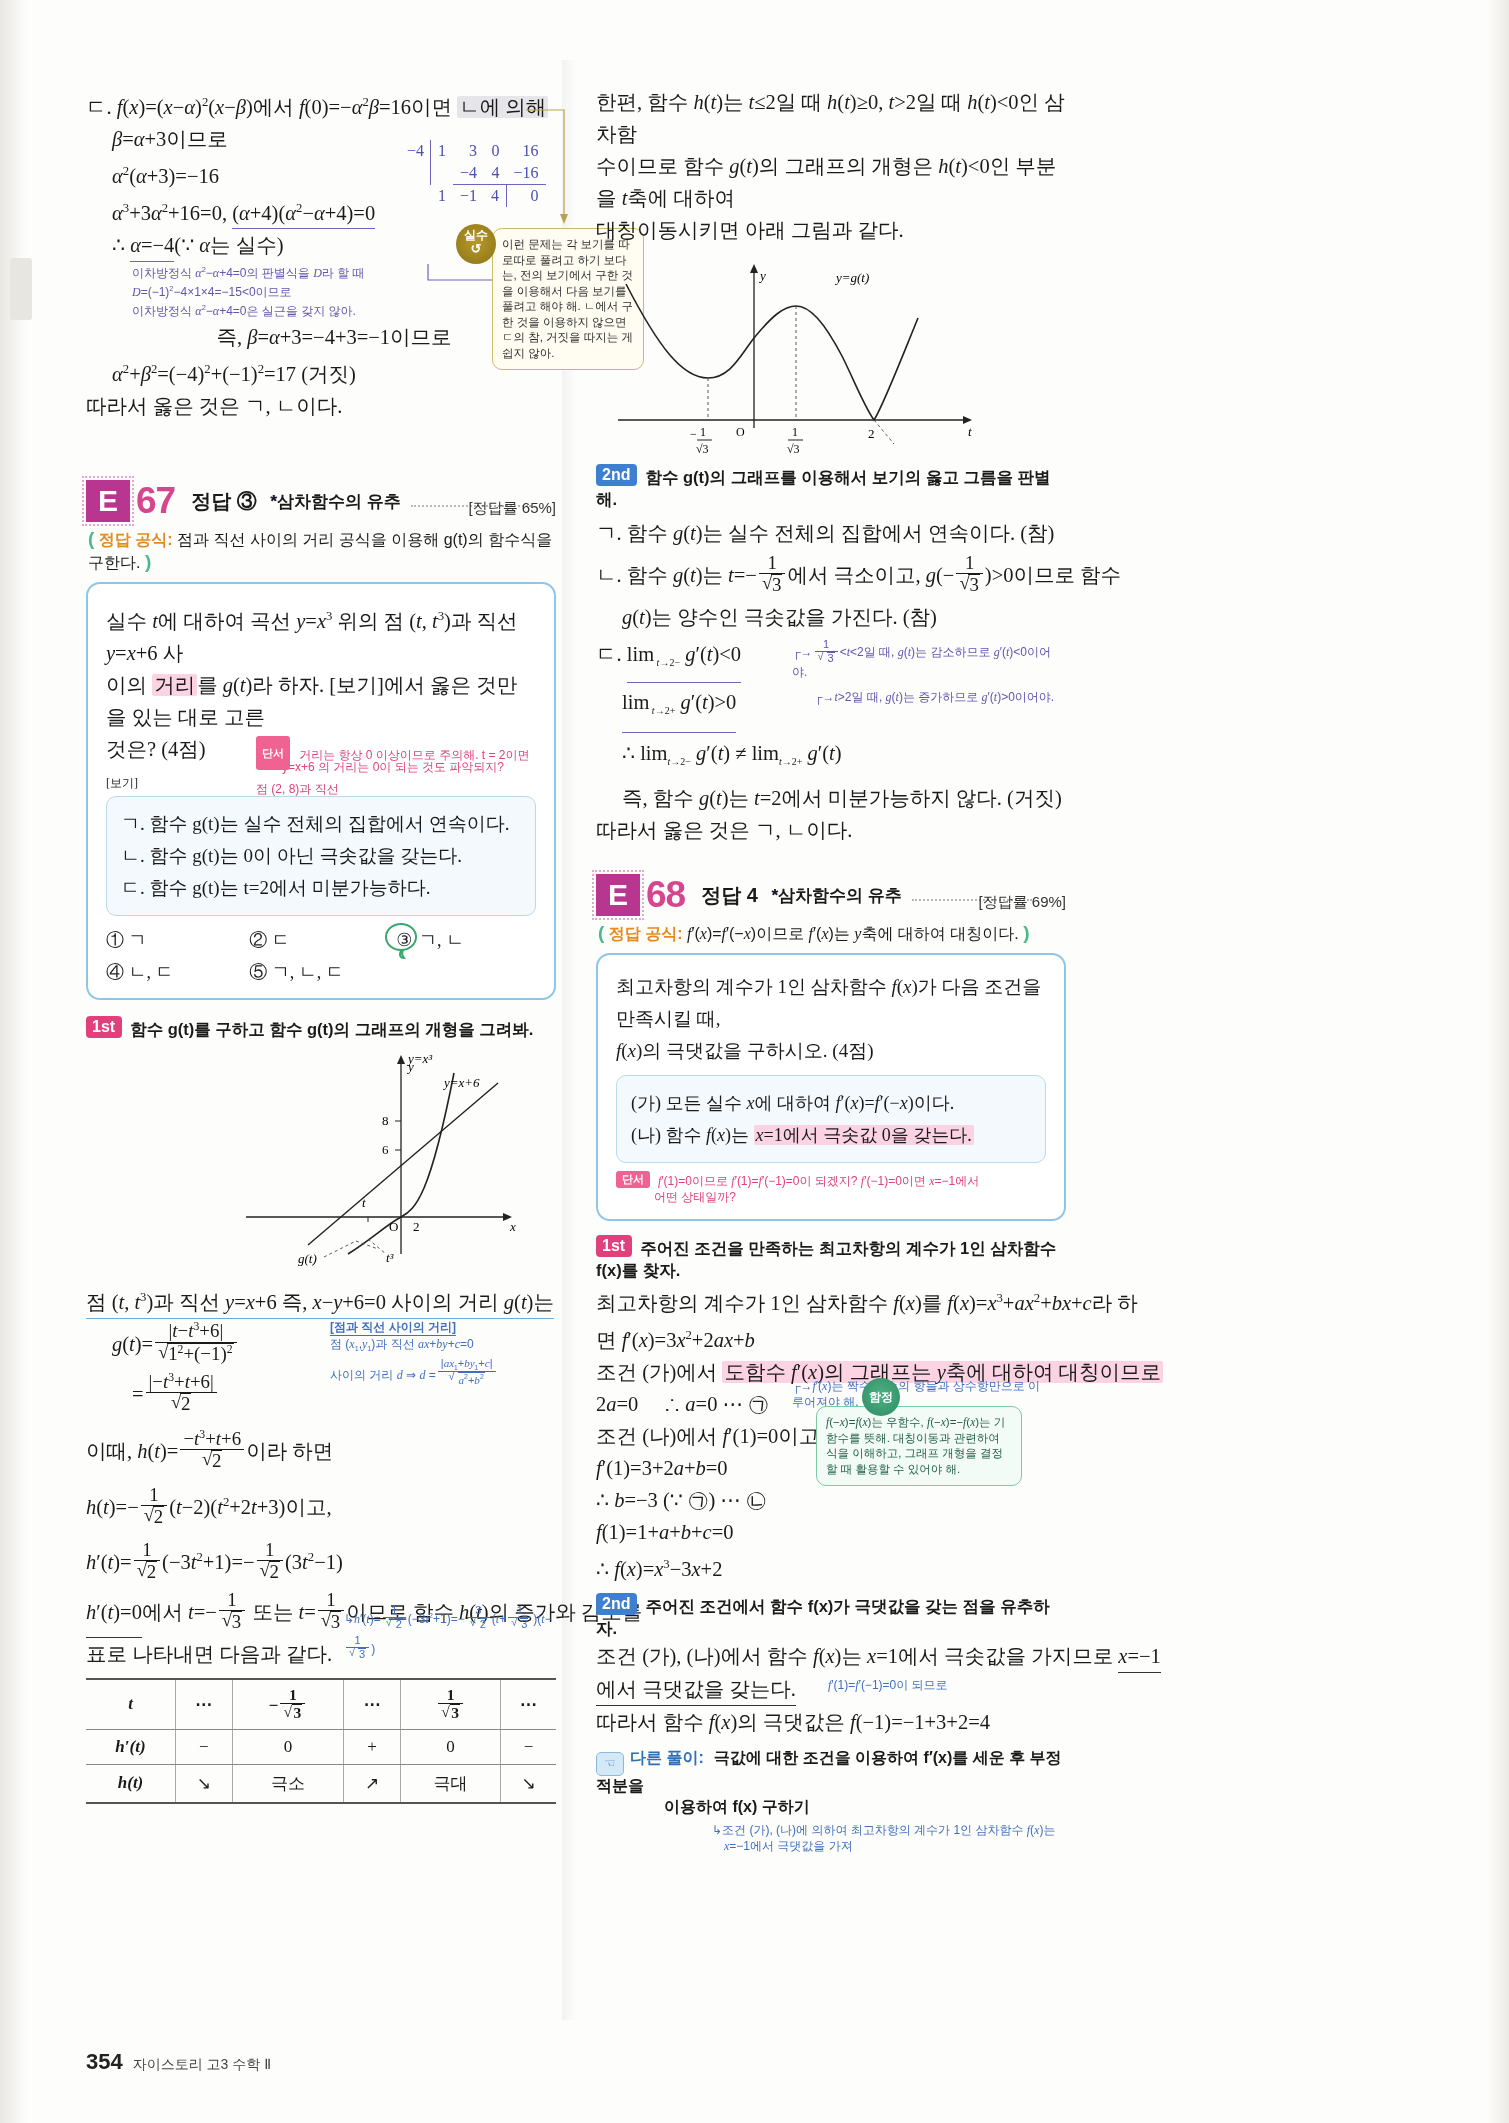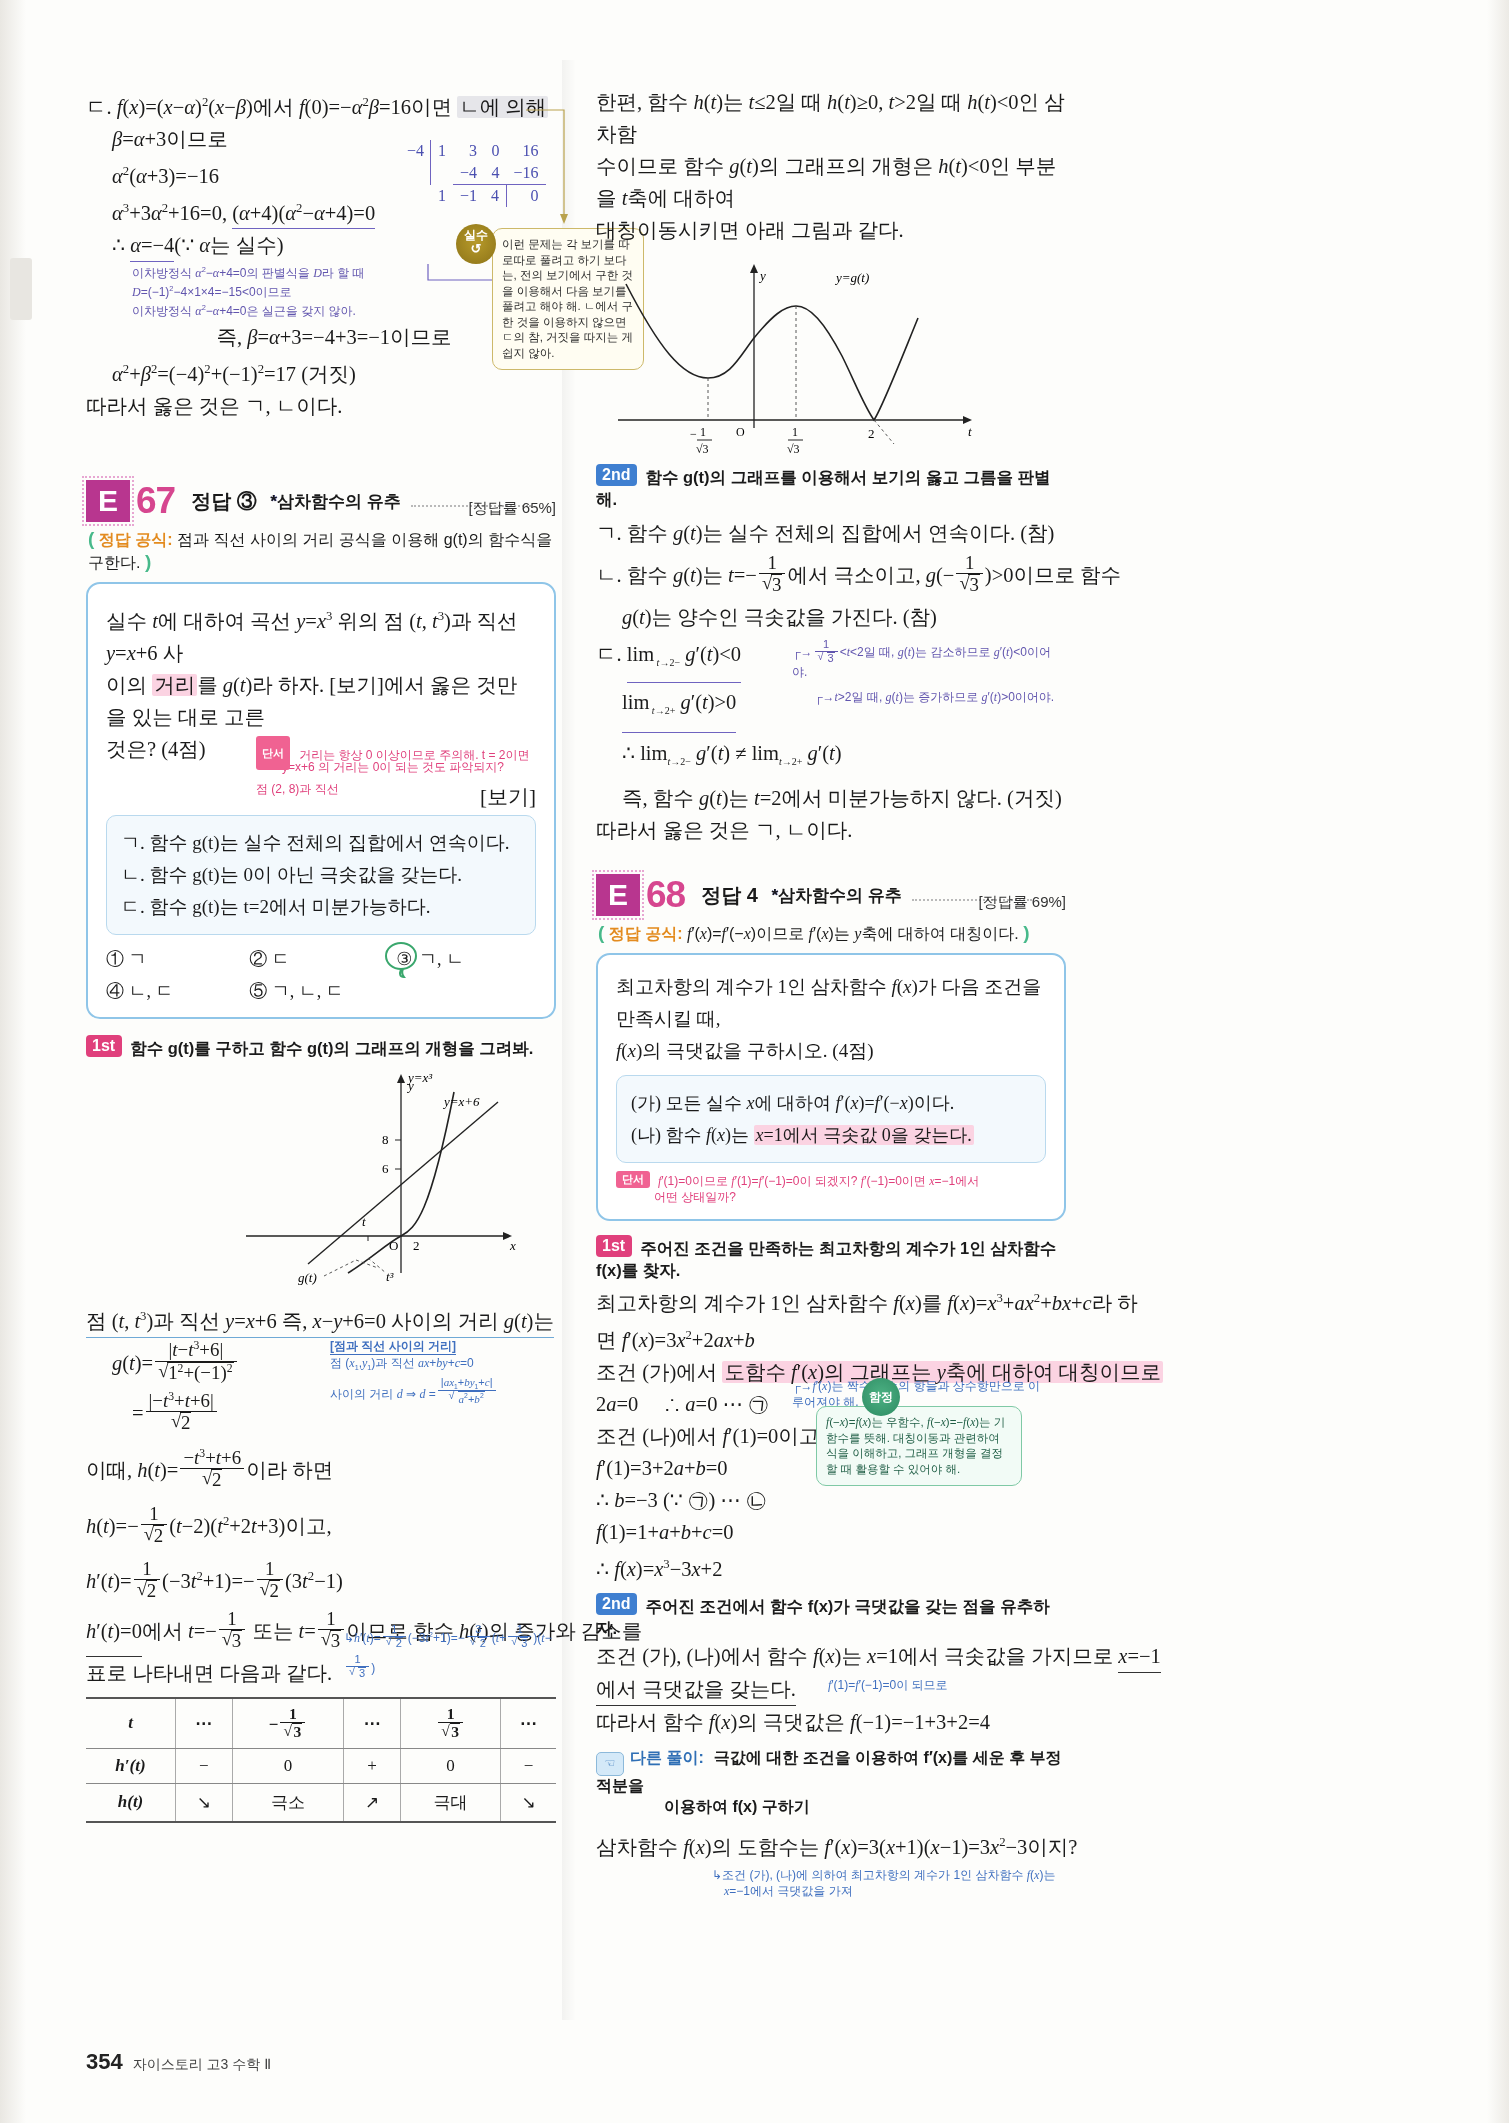--- a/index.html
+++ b/index.html
@@ -84,21 +84,21 @@
     border:2.2px solid #8fc5e8;border-radius:14px;padding:16px 18px 14px 18px;
     background:#fff;margin-top:6px;
   }
   .hl-pink{background:#fbd3e2;padding:0 2px;border-radius:2px;}
   .hl-grey{background:#e6e6ea;padding:0 2px;border-radius:2px;}
 
   .bogi{
     border:1.4px solid #b9d9ee;border-radius:10px;background:#f3f9fd;
     padding:11px 14px;margin-top:4px;
   }
-  .bogi-title{text-align:right;font-size:21px;margin:8px 0 2px;}
+  .bogi-title{text-align:left;font-size:12px;margin:0 0 2px;}
 
   .choices{display:flex;margin-top:12px;font-size:18px;}
   .choices>div{width:33.3%;}
   .ans-circle{display:inline-block;border:2px solid #3aa76d;border-radius:50%;
     width:24px;height:24px;line-height:21px;text-align:center;}
 
   
   .step{display:inline-block;background:#e0407c;color:#fff;
     font-family:"Liberation Sans",sans-serif;font-weight:bold;font-size:16px;
     padding:2px 7px 2px 6px;border-radius:4px;vertical-align:3px;margin-right:8px;}
@@ -586,23 +586,20 @@
       </div>
       <div class="line">
         따라서 함수 <i class="v">f</i>(<i class="v">x</i>)의 극댓값은 <i class="v">f</i>(−1)=−1+3+2=4
       </div>
     </div>
 
     <div style="margin-top:10px;position:relative;">
       <span class="ow-icon">☜</span><span class="otherway">다른 풀이:</span>
       <span class="otherway" style="margin-left:6px;color:#1a1a1a;">극값에 대한 조건을 이용하여 f′(x)를 세운 후 부정적분을</span>
       <div class="otherway" style="padding-left:68px;color:#1a1a1a;">이용하여 f(x) 구하기</div>
-      <div class="line" style="margin-top:8px;">
-        삼차함수 <i class="v">f</i>(<i class="v">x</i>)의 도함수는 <i class="v">f</i>′(<i class="v">x</i>)=3(<i class="v">x</i>+1)(<i class="v">x</i>−1)=3<i class="v">x</i><sup>2</sup>−3이지?
-      </div>
       <div class="note note-blue" style="padding-left:116px;margin-top:4px;">
         ↳조건 (가), (나)에 의하여 최고차항의 계수가 1인 삼차함수 <i class="v">f</i>(<i class="v">x</i>)는
       </div>
       <div class="note note-blue" style="padding-left:128px;">
         <i class="v">x</i>=−1에서 극댓값을 가져
       </div>
     </div>
   </div>
 
   <div class="footer">

